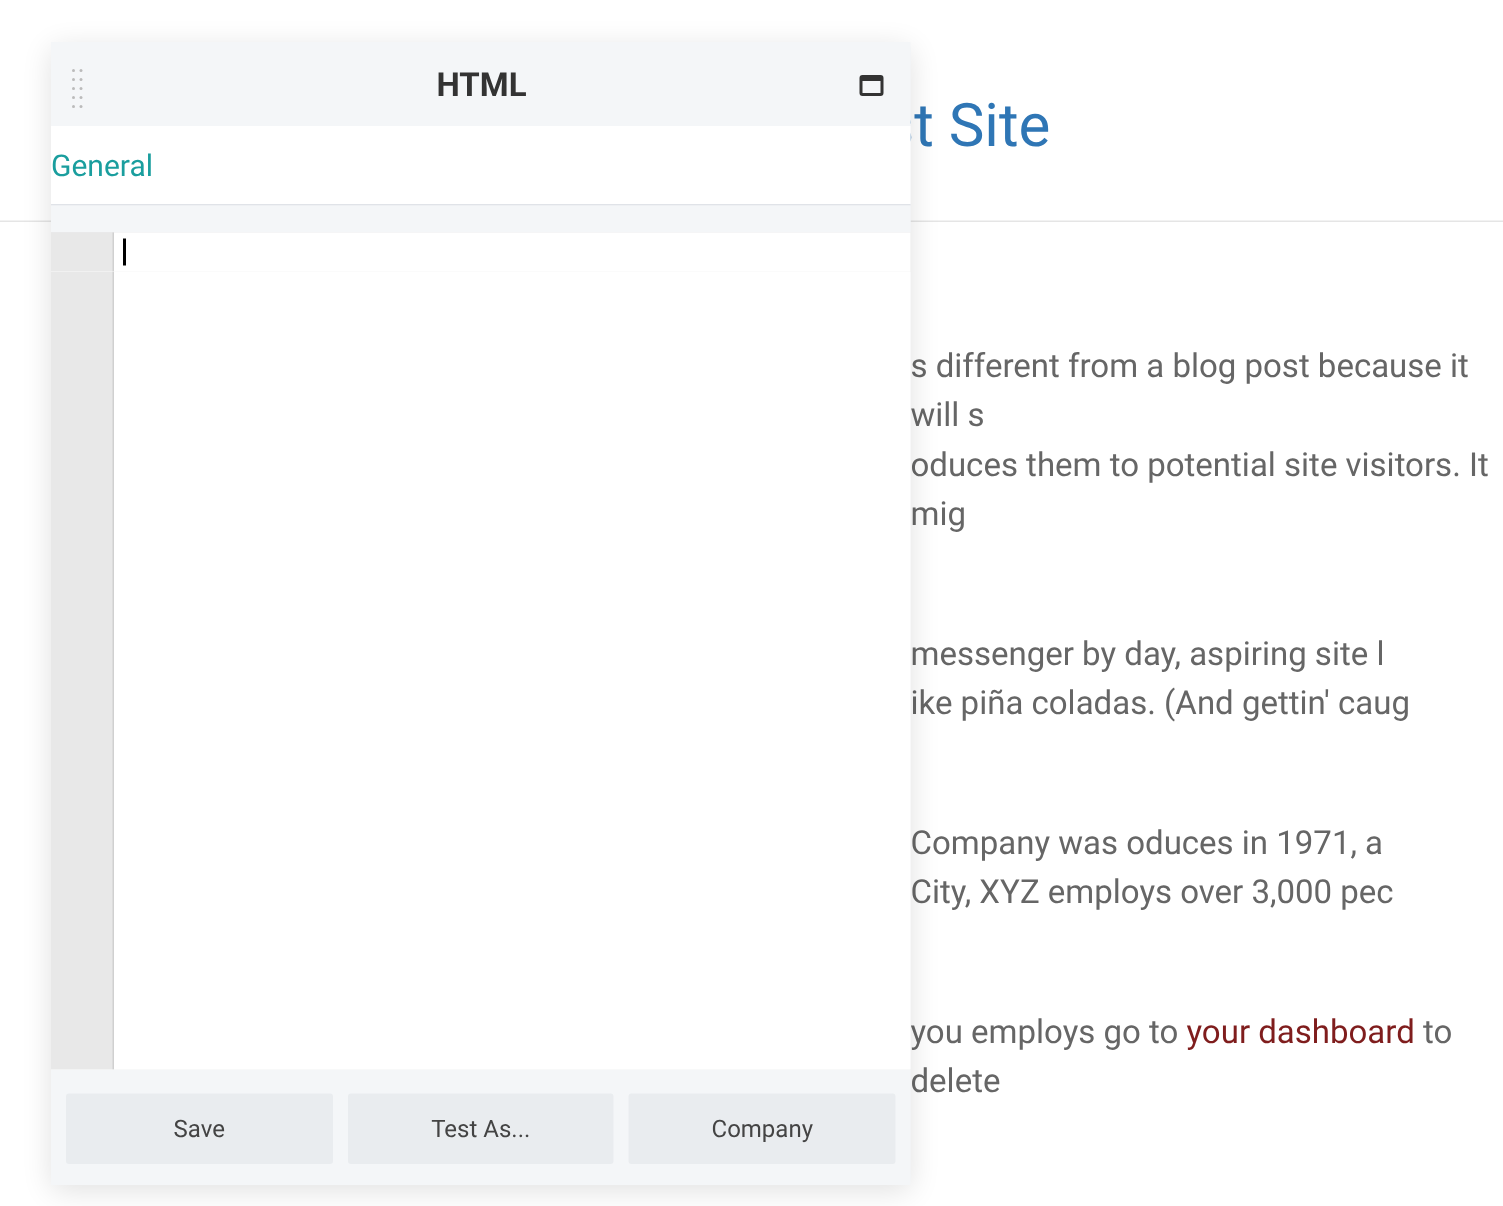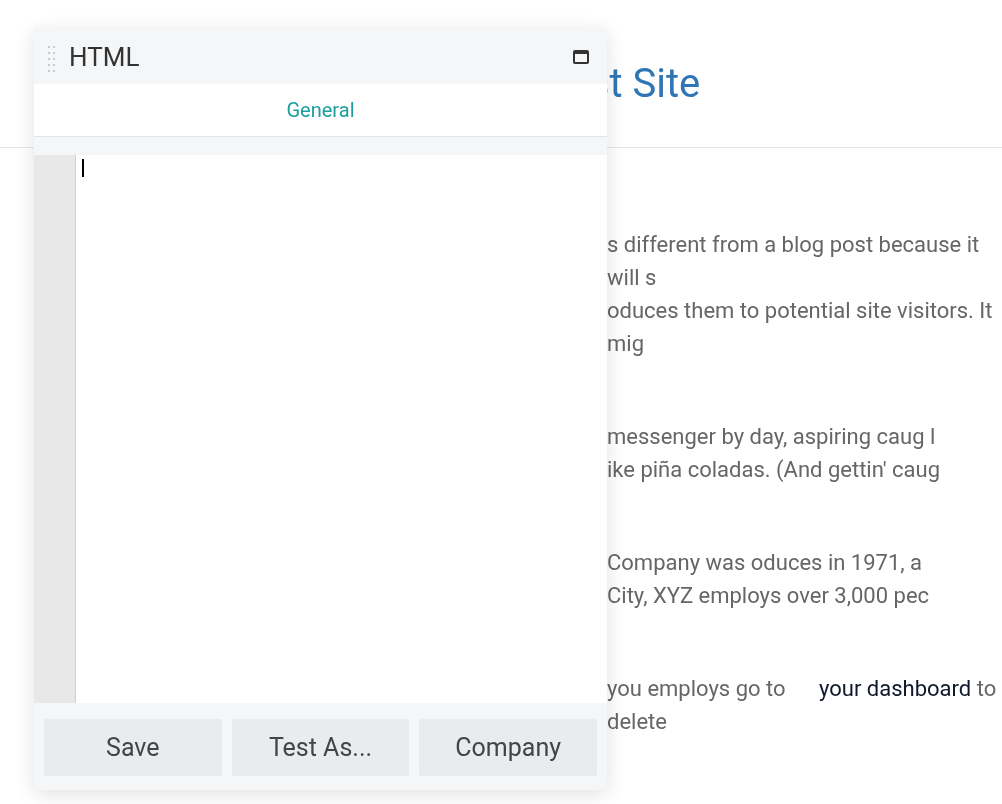--- a/index.html
+++ b/index.html
@@ -36,23 +36,22 @@
       font-size: 22px;
       line-height: 1.5;
       color: #666;
       padding-left: 607px;
       padding-right: 0;
     }
     .content-text p {
       margin-bottom: 60px;
     }
     .content-text a {
-      color: #0f172a;
+      color: #7f1d1d;
       text-decoration: none;
-      margin-left: 28px;
     }
     .dialog {
       position: absolute;
       top: 28px;
       left: 34px;
       width: 573px;
       height: 762px;
       background: #f0f2f5;
       border-radius: 4px;
       box-shadow: 0 4px 20px rgba(0,0,0,0.12);
@@ -77,39 +76,40 @@
       display: flex;
       gap: 3px;
     }
     .drag-dot {
       width: 2px;
       height: 2px;
       background: #bbb;
       border-radius: 50%;
     }
     .dialog-title {
-      font-size: 26px;
-      font-weight: 400;
+      font-size: 22px;
+      font-weight: 700;
       color: #333;
       flex: 1;
+      text-align: center;
     }
     .window-icon {
       width: 16px;
       height: 14px;
       border: 2px solid #333;
       border-top-width: 4px;
       border-radius: 2px;
     }
     .tabs {
       display: flex;
       border-bottom: 1px solid #e0e3e8;
     }
     .tab {
       flex: 1;
-      text-align: center;
+      text-align: left;
       padding: 14px 0;
       font-size: 20px;
       cursor: pointer;
       background: #e8ebef;
       color: #555;
     }
     .tab.active {
       background: #fff;
       color: #1a9e9e;
     }
@@ -161,39 +161,39 @@
       gap: 10px;
       padding: 16px 10px 14px 10px;
       background: #f4f6f8;
     }
     .footer-btn {
       flex: 1;
       padding: 14px 0;
       background: #e9ecef;
       border: none;
       border-radius: 2px;
-      font-size: 25px;
+      font-size: 16px;
       color: #444;
       cursor: pointer;
       font-family: inherit;
     }
   </style>
 </head>
 <body>
 
 <div class="background-page">
   <div class="site-title">er Test Site</div>
   <div class="divider"></div>
   <div class="content-text">
     <p>
       <span>s different from a blog post because it will s</span><br>
       <span>oduces them to potential site visitors. It mig</span>
     </p>
     <p>
-      <span>messenger by day, aspiring caug l</span><br>
+      <span>messenger by day, aspiring site l</span><br>
       <span>ike piña coladas. (And gettin' caug</span>
     </p>
     <p>
       <span> Company was oduces in 1971, a</span><br>
       <span> City, XYZ employs over 3,000 pec</span>
     </p>
     <p>
       <span>you employs go to </span><a href="#">your dashboard</a><span> to delete </span>
     </p>
   </div>

